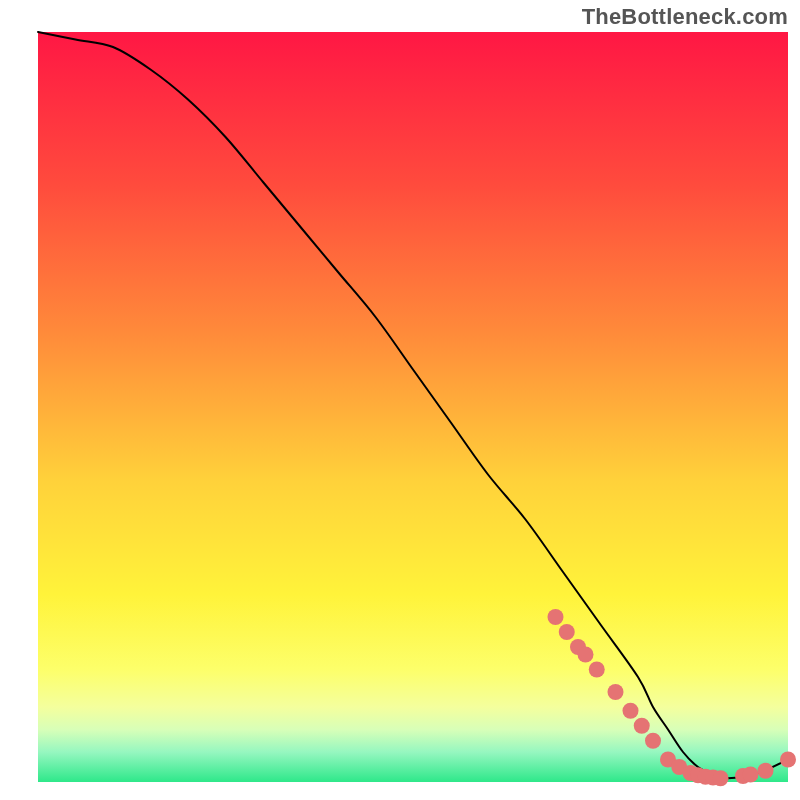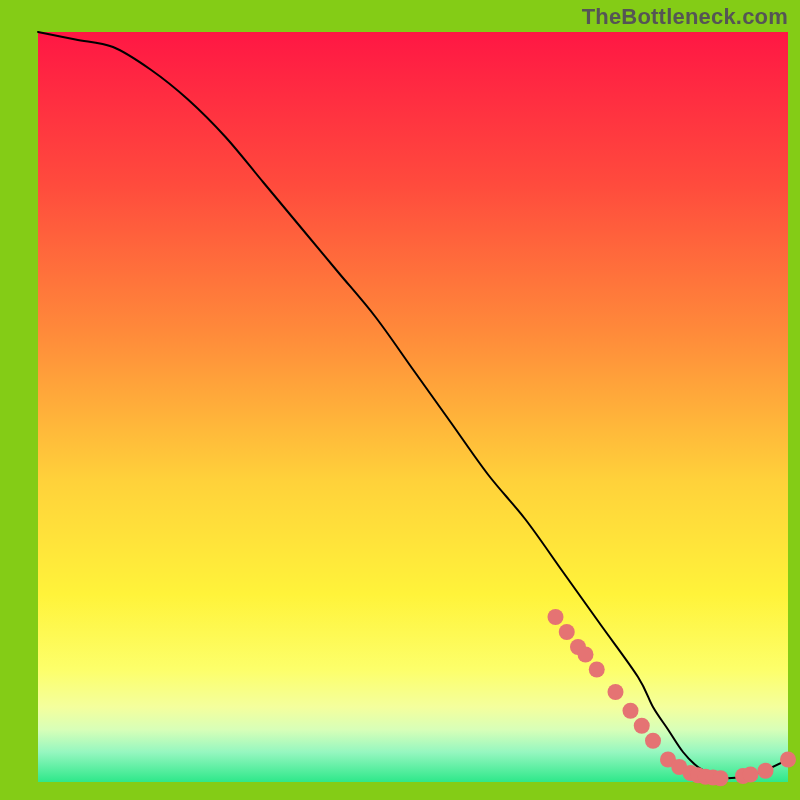--- a/index.html
+++ b/index.html
@@ -8,21 +8,21 @@
     width: 800px;
     height: 800px;
     background: #000;
     overflow: hidden;
     font-family: Arial, Helvetica, sans-serif;
   }
   .stage {
     position: relative;
     width: 800px;
     height: 800px;
-    background: #84cc16;
+    background: #ffffff;
   }
   .title {
     position: absolute;
     top: 4px;
     right: 12px;
     color: #555;
     font-size: 22px;
     font-weight: 600;
     letter-spacing: 0.2px;
   }

